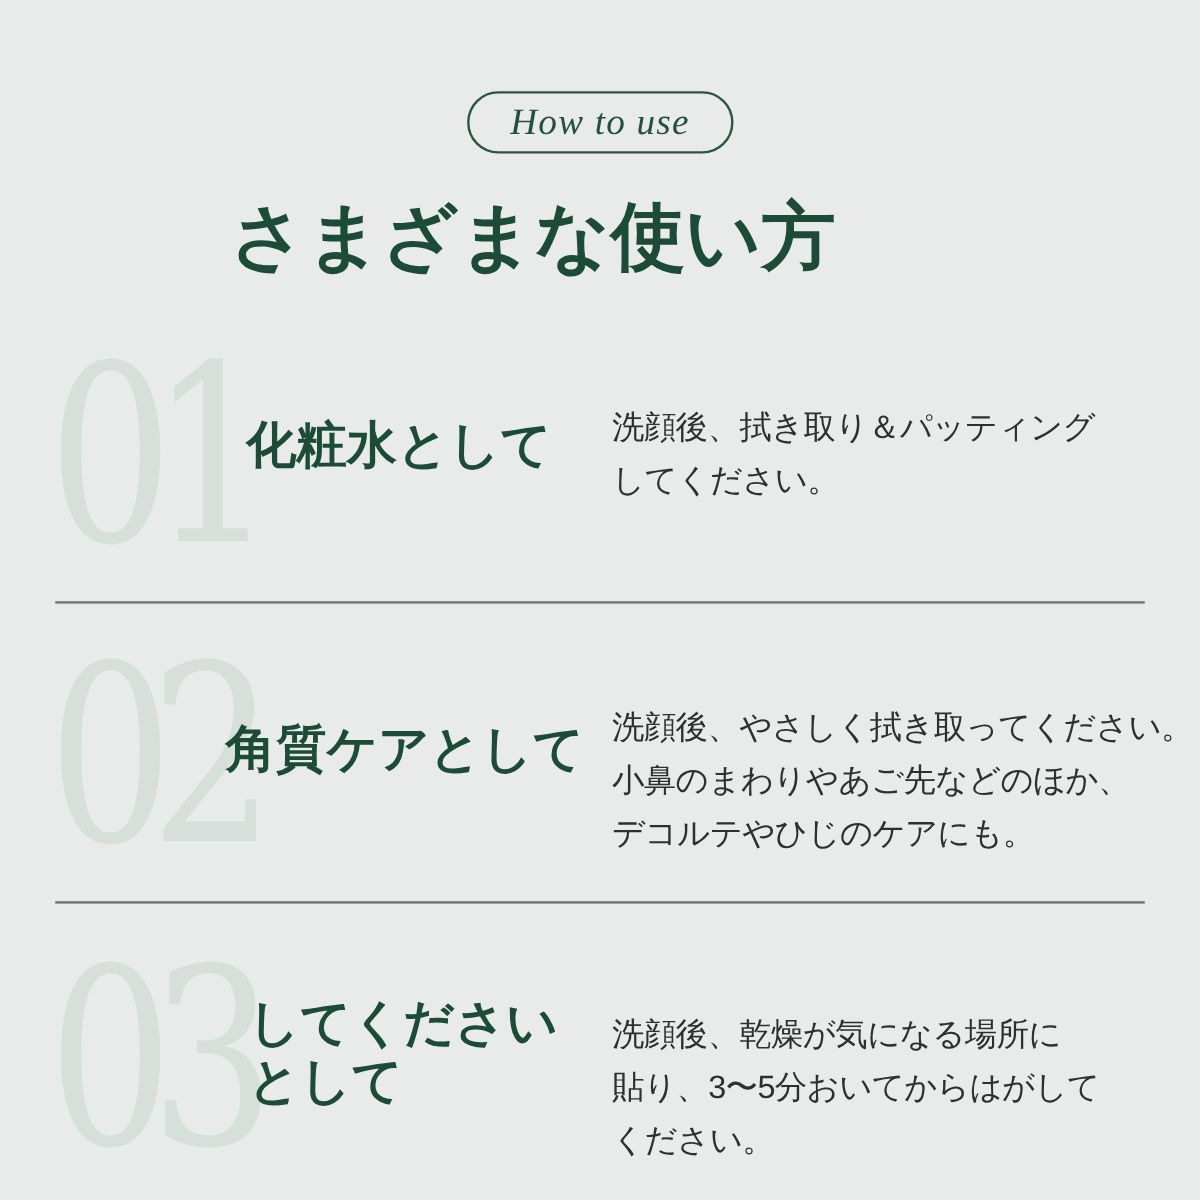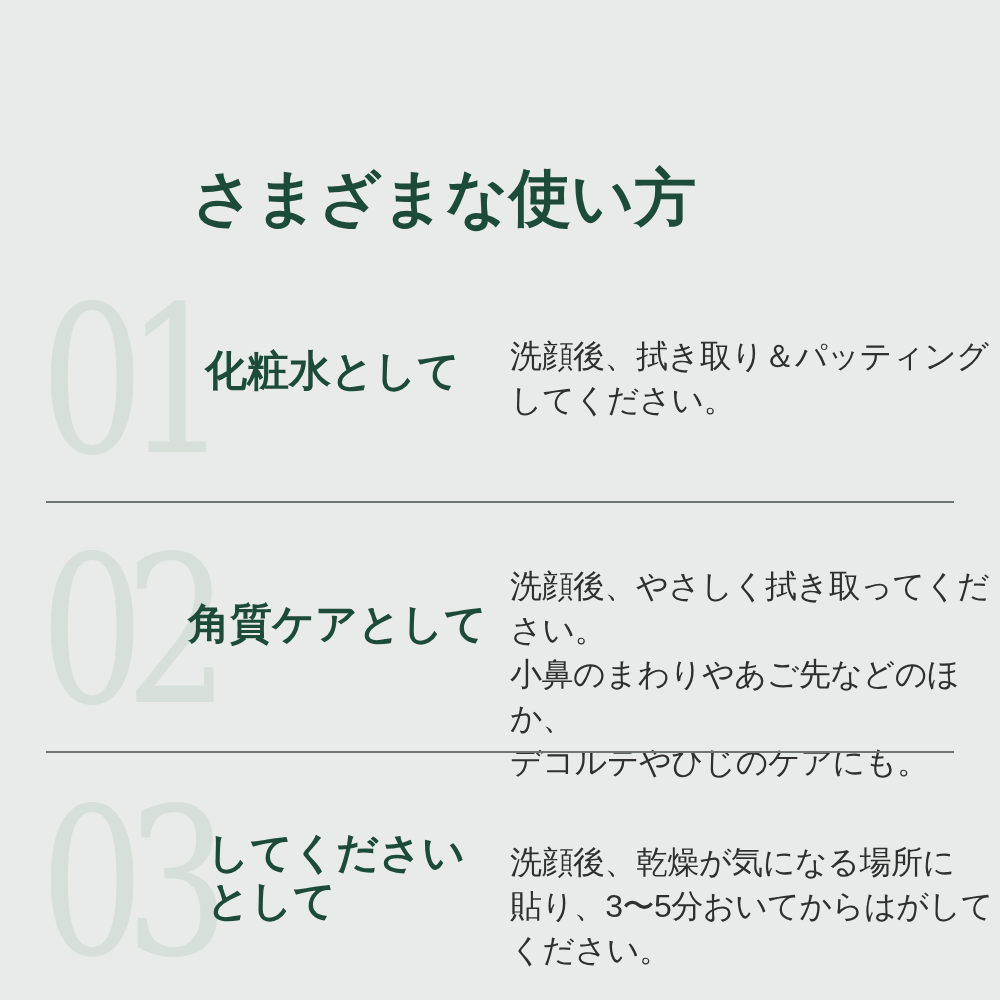--- a/index.html
+++ b/index.html
@@ -81,46 +81,49 @@
   }
   .heading-1 { left: 205px; top: 347px; }
   .heading-2 { left: 188px; top: 600px; }
   .heading-3 { left: 207px; top: 829px; }
 
   
   .desc {
     position: absolute;
     left: 510px;
     margin: 0;
-    font-size: 32px;
+    font-size: 27px;
     line-height: 44px;
     letter-spacing: -0.5px;
     color: #2f2f2f;
     white-space: pre-line;
   }
   .desc-1 { top: 334px; }
-  .desc-2 { top: 564px; }
+  .desc-2 { top: 584px; }
   .desc-3 { top: 840px; }
 
   
   .divider {
     position: absolute;
     left: 46px;
     width: 908px;
     height: 2px;
     background: #6e7573;
   }
   .divider-1 { top: 501px; }
   .divider-2 { top: 751px; }
 </style>
 </head>
 <body>
 
 <div class="canvas">
 
+  <div class="badge">
+    <span class="badge-label">How to use</span>
+  </div>
 
   <h1 class="title">さまざまな使い方</h1>
 
   <section>
     <div class="num num-1">01</div>
     <h2 class="heading heading-1">化粧水として</h2>
     <p class="desc desc-1">洗顔後、拭き取り＆パッティング
 してください。</p>
   </section>
 

